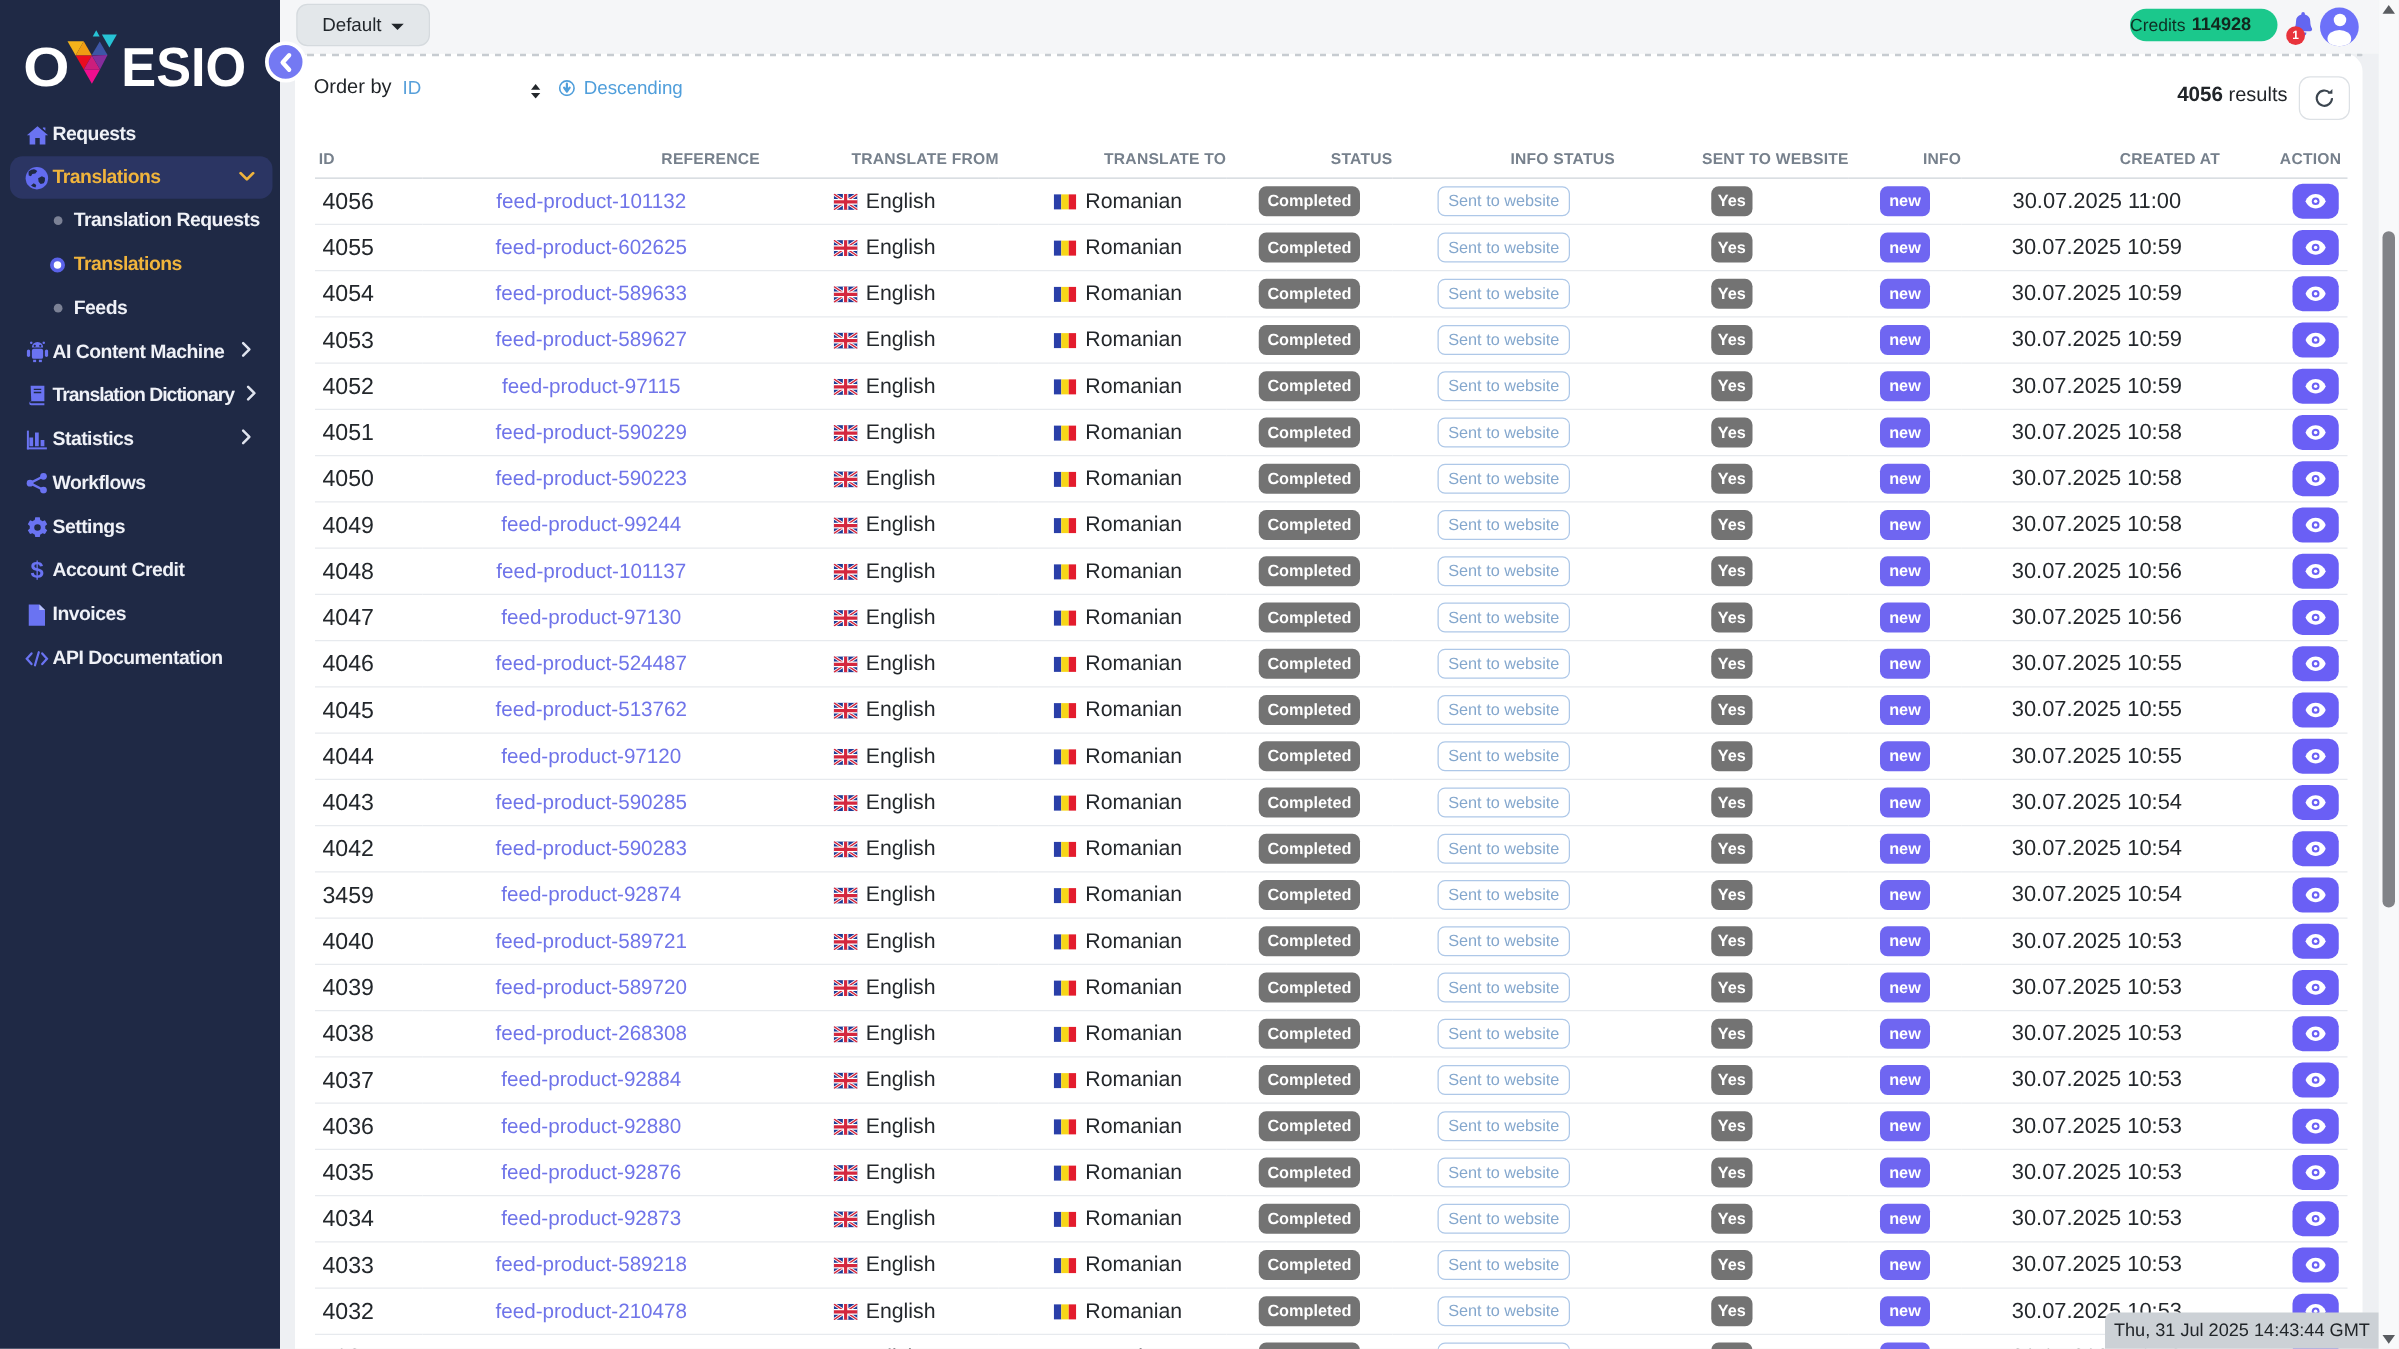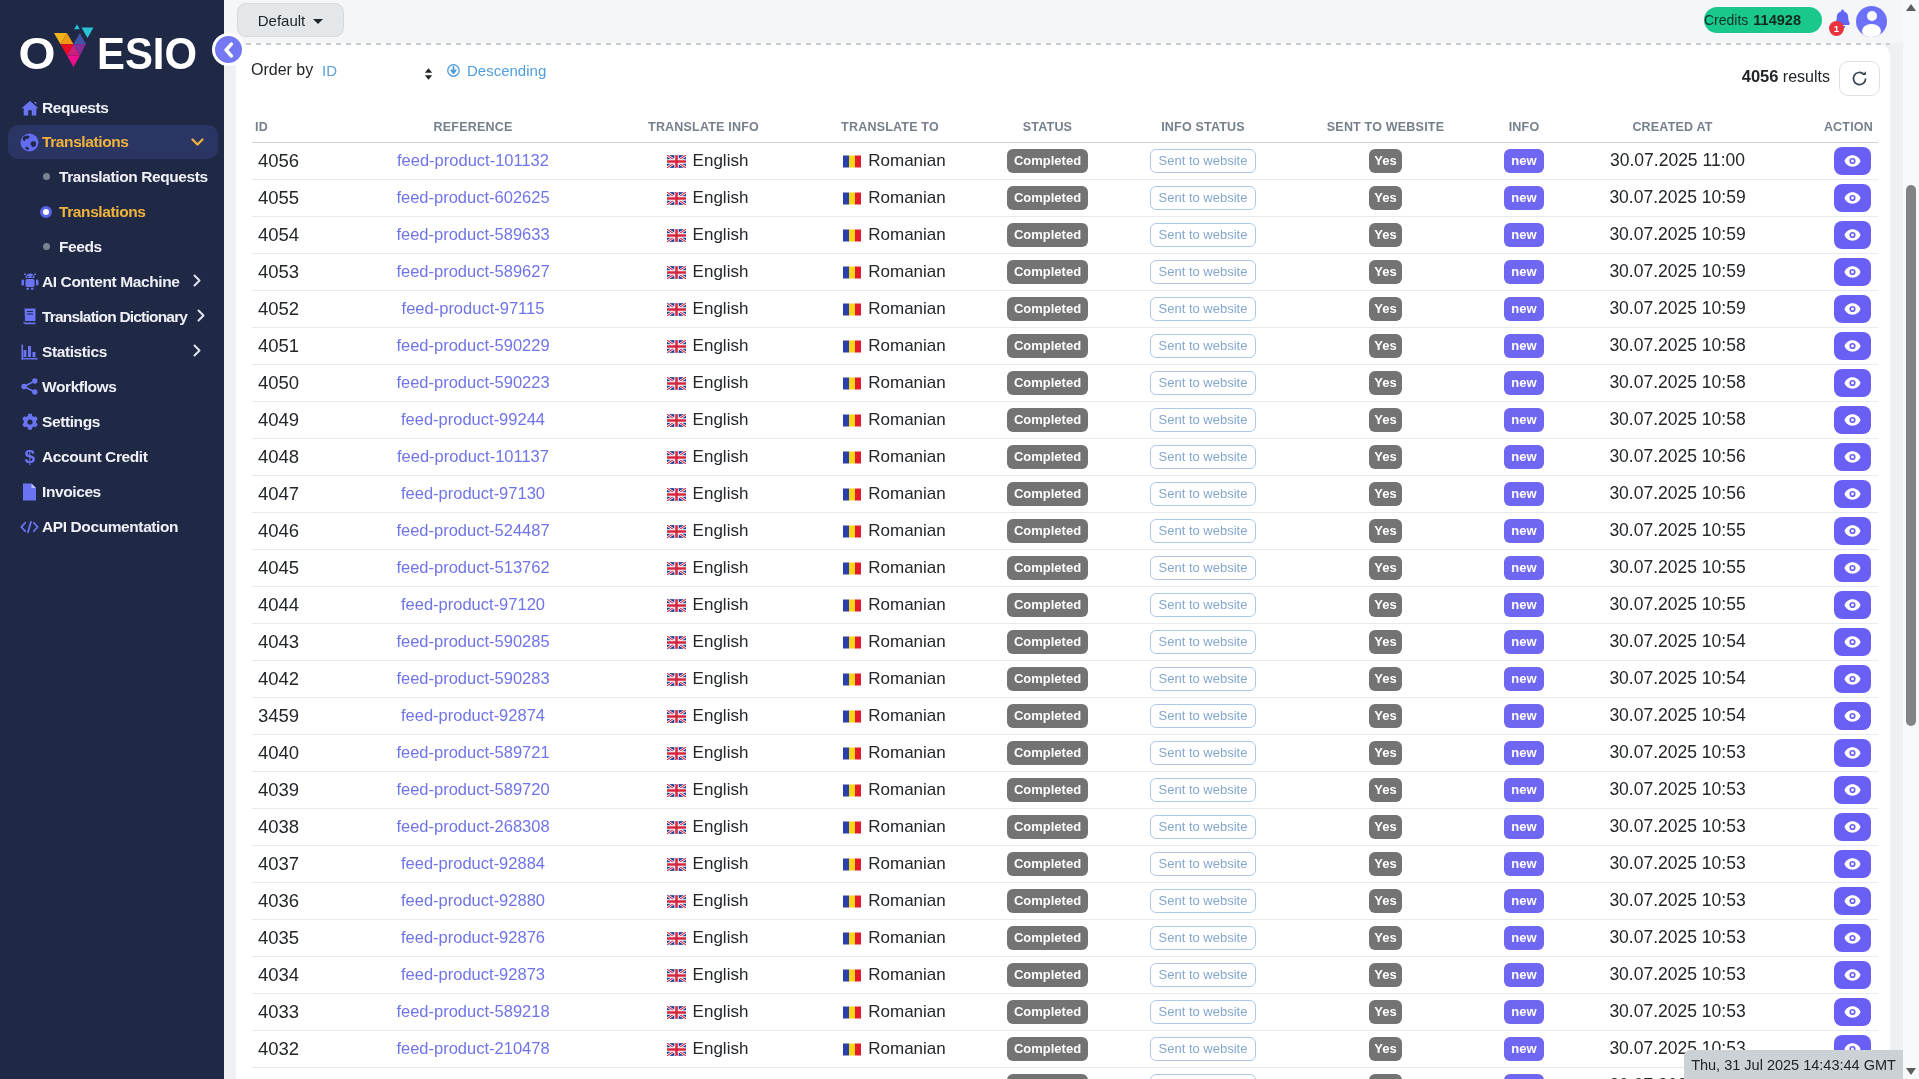--- a/index.html
+++ b/index.html
@@ -37,21 +37,21 @@
 #results { position:absolute; left:1314px; top:24px; width:280px; text-align:right; font-size:16px; color:#212529; }
 #results b { font-size:16.5px; }
 #refresh { position:absolute; left:1603px; top:18px; width:41px; height:35px; background:#fff;
   border:1px solid #dde1e5; border-radius:9px; display:flex; align-items:center; justify-content:center; }
 
 
 table { position:absolute; left:16px; top:70px; width:1626px; border-collapse:collapse; table-layout:fixed; }
 col.c1{width:86px;} col.c2{width:270px;} col.c3{width:191px;} col.c4{width:182px;} col.c5{width:133px;}
 col.c6{width:178px;} col.c7{width:187px;} col.c8{width:90px;} col.c9{width:207px;} col.c10{width:102px;}
 th { height:29px; font-size:12.5px; color:#76808c; font-weight:bold; letter-spacing:.2px;
-  border-bottom:1px solid #ced3d9; text-align:center; vertical-align:middle; }
+  border-bottom:1px solid #ced3d9; text-align:right; vertical-align:middle; }
 th.hid { text-align:left; padding-left:3px; }
 th.hact { text-align:right; padding-right:5px; }
 td.clang { padding-left:8px; } td.clang2 { padding-left:9px; } td.cdate { font-size:17.5px; padding-left:10px; } td { height:37px; border-bottom:1px solid #e7eaee; text-align:center; vertical-align:middle;
   font-size:17px; color:#23272b; white-space:nowrap; overflow:visible; }
 td.cid { text-align:left; padding-left:6px; font-size:18.5px; }
 td.cact { text-align:right; padding-right:7px; }
 .lnk { color:#6f74e9; font-size:16.5px; }
 .flg { vertical-align:-2px; margin-right:7px; }
 .bgrn { display:inline-block; background:#737373; color:#fff; font-size:13px; font-weight:bold;
   padding:4.5px 7px; border-radius:6px; }
@@ -147,21 +147,21 @@
         <col class="c6">
         <col class="c7">
         <col class="c8">
         <col class="c9">
         <col class="c10">
       </colgroup>
   <tbody>
         <tr>
           <th class="hid">ID</th>
           <th>REFERENCE</th>
-          <th>TRANSLATE INFO</th>
+          <th>TRANSLATE FROM</th>
           <th>TRANSLATE TO</th>
           <th>STATUS</th>
           <th>INFO STATUS</th>
           <th>SENT TO WEBSITE</th>
           <th>INFO</th>
           <th>CREATED AT</th>
           <th class="hact">ACTION</th>
         </tr>
 <tr>
           <td class="cid">4056</td>

